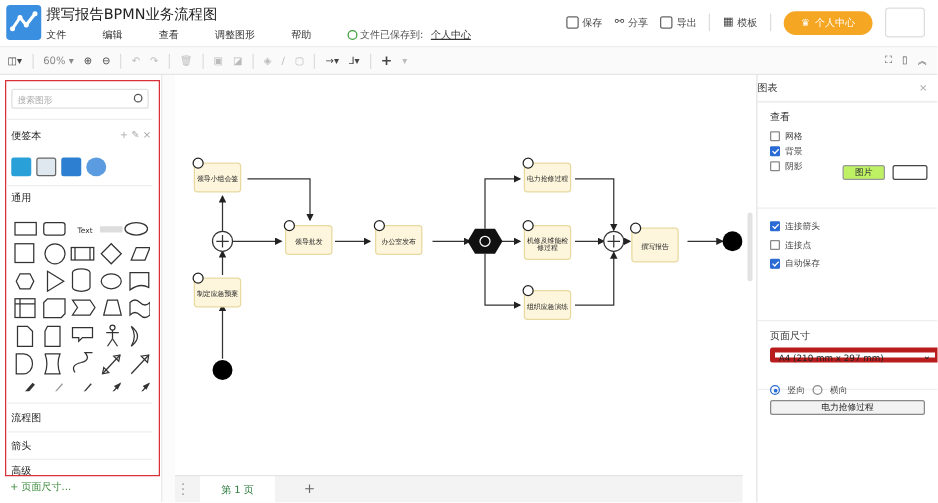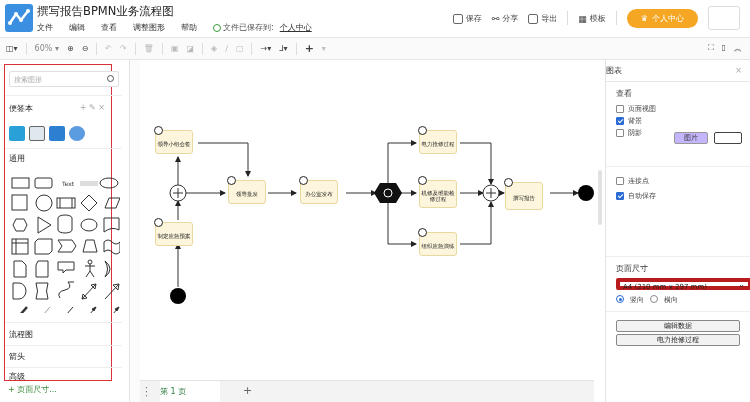--- a/index.html
+++ b/index.html
@@ -1,65 +1,65 @@
 <!DOCTYPE html>
 <html><head>
 <meta charset="utf-8">
 <style>
 *{box-sizing:border-box;margin:0;padding:0}
 body{width:750px;height:402px;overflow:hidden;background:#fff;font-family:"DejaVu Sans","Liberation Sans",sans-serif;font-size:8px;color:#333;position:relative}
 .topbar{position:absolute;left:0;top:0;width:750px;height:38px;background:#fff;border-bottom:1px solid #e8e8e8}
 .logo{position:absolute;left:5px;top:4px;width:28px;height:28px;background:#3b8fe0;border-radius:3px}
 .title{position:absolute;left:37px;top:4px;font-size:11.5px;color:#222}
-.menu{position:absolute;left:37px;top:22px;display:flex;gap:16px;font-size:8px;color:#333}
+.menu{position:absolute;left:37px;top:22px;display:flex;gap:29px;font-size:8px;color:#333}
 .saved{display:flex;align-items:center;gap:2px;color:#555}
 .saved .chk{width:8px;height:8px;border:1px solid #3a9d3a;border-radius:50%;display:inline-block;position:relative}
 .saved a{color:#333;text-decoration:underline;margin-left:4px}
 .topright{position:absolute;right:10px;top:6px;display:flex;align-items:center;gap:10px;font-size:8px}
-.tbtn{display:flex;align-items:flex-end;gap:3px;color:#444}
+.tbtn{display:flex;align-items:flex-start;gap:3px;color:#444}
 .tico{width:10px;height:10px;border:1px solid #666;border-radius:2px;display:inline-block}
 .sep{width:1px;height:14px;background:#ddd}
 .vip{background:#f5a623;color:#fff;border-radius:11px;padding:4px 14px;font-size:8px;display:flex;align-items:center;gap:4px}
 .avatarbox{width:32px;height:24px;border:1px solid #ddd;border-radius:3px;background:#fff}
 .toolbar{position:absolute;left:0;top:38px;width:750px;height:22px;background:#fafafa;border-bottom:1px solid #e5e5e5;display:flex;align-items:center;padding-left:6px;gap:8px;color:#888;font-size:8px}
 .toolbar .g{color:#bbb}
 .toolbar .d{color:#444}
 .tb-sep{width:1px;height:12px;background:#ddd}
 .tb-right{position:absolute;right:8px;top:5px;display:flex;gap:8px;color:#555}
 .leftpanel{position:absolute;left:0;top:60px;width:130px;height:342px;background:#fff;border-right:1px solid #e3e3e3}
-.redframe{position:absolute;left:4px;top:4px;width:108px;height:317px;border:1.5px solid #d9303a}
+.redframe{position:absolute;left:4px;top:4px;width:124px;height:317px;border:1.5px solid #d9303a}
 .search{position:absolute;left:4px;top:6px;width:110px;height:16px;border:1px solid #e0e0e0;border-radius:2px;background:#fff;font-size:7px;color:#aaa;padding:3px 4px}
 .search .mag{position:absolute;right:4px;top:3px;width:7px;height:7px;border:1.3px solid #555;border-radius:50%}
 .sect{position:absolute;left:4px;font-size:8px;color:#222}
 .sect-line{position:absolute;left:0;width:117px;height:1px;background:#eee}
 .fav-icons{position:absolute;left:4px;top:61px;display:flex;gap:4px}
 .fav-icons span{width:16px;height:15px;border-radius:2px;display:inline-block}
 .shapes{position:absolute;left:5px;top:112px;width:110px}
 .more{position:absolute;left:8px;top:324px;font-size:8px;color:#3a8a3a}
 .canvas{position:absolute;left:140px;top:60px;width:454px;height:320px;background:#fff}
 .splitter{position:absolute;left:130px;top:60px;width:10px;height:342px;background:#fbfbfb}
 .bottombar{position:absolute;left:140px;top:380px;width:454px;height:22px;background:#f3f3f3;border-top:1px solid #e3e3e3}
-.pagetab{position:absolute;left:20px;top:0;width:60px;height:22px;background:#fff;color:#2b7a3b;font-size:8px;line-height:22px}
+.pagetab{position:absolute;left:20px;top:0;width:60px;height:22px;background:#fff;color:#2b7a3b;font-size:8px;text-align:center;line-height:22px}
 .addpage{position:absolute;left:103px;top:3px;font-size:11px;color:#666}
 .dots{position:absolute;left:5px;top:5px;color:#666;font-size:9px;line-height:4px}
 .vscroll{position:absolute;left:598px;top:170px;width:4px;height:55px;background:#e2e2e2;border-radius:2px}
 .rightpanel{position:absolute;left:605px;top:60px;width:145px;height:342px;background:#fff;border-left:1px solid #e3e3e3}
 .rp-head{height:22px;border-bottom:1px solid #e8e8e8;text-align:left;line-height:22px;font-size:8px;color:#333;position:relative}
 .rp-head .x{position:absolute;right:8px;top:0;color:#aaa}
 .rp-sec{padding:6px 10px;border-bottom:1px solid #eee}
 .rp-title{font-size:8px;color:#333;margin-bottom:4px}
 .cb{display:flex;align-items:center;gap:4px;font-size:7px;color:#444;height:12px}
 .box{width:8px;height:8px;border:1px solid #888;border-radius:1px;background:#fff;display:inline-block}
 .box.on{background:#2a6bd4;border-color:#2a6bd4;position:relative}
 .box.on:after{content:"";position:absolute;left:2px;top:0px;width:2px;height:4px;border:solid #fff;border-width:0 1.2px 1.2px 0;transform:rotate(45deg)}
-.btn-img{position:absolute;left:68px;top:76px;width:34px;height:12px;border:1px solid #999;border-radius:2px;background:#c4b5fd;font-size:7px;text-align:center;line-height:10px}
+.btn-img{position:absolute;left:68px;top:76px;width:34px;height:12px;border:1px solid #999;border-radius:2px;background:#bef264;font-size:7px;text-align:center;line-height:10px}
 .btn-color{position:absolute;left:108px;top:76px;width:28px;height:12px;border:1.5px solid #444;border-radius:2px;background:#fff}
 .select{width:136px;height:12px;border:4px solid #b91c1c;border-radius:2px;font-size:7px;padding:1px 3px;position:relative;color:#222}
 .select:after{content:"⌄";position:absolute;right:3px;top:-2px;font-size:8px}
-.radio{display:flex;gap:6px;font-size:7px;color:#444;margin-top:5px}
+.radio{display:flex;gap:6px;align-items:center;font-size:7px;color:#444;margin-top:17px}
 .rdo{width:8px;height:8px;border:1px solid #888;border-radius:50%;display:inline-block;position:relative}
 .rdo.on{border-color:#2a6bd4}
 .rdo.on:after{content:"";position:absolute;left:1.5px;top:1.5px;width:3px;height:3px;border-radius:50%;background:#2a6bd4}
 .wbtn{width:124px;height:12px;border:1px solid #888;border-radius:2px;background:#f2f2f2;font-size:7px;text-align:center;line-height:10px;margin-bottom:2px;color:#222}
 .task{position:absolute;width:38px;height:24px;background:#fdf6dc;border:1px solid #e8d9a0;border-radius:3px;font-size:5.5px;color:#222;display:flex;align-items:center;justify-content:center;text-align:center;line-height:6px;padding-top:4px}
 .task .user{position:absolute;left:-2px;top:-5px;width:9px;height:9px;border:1px solid #222;border-radius:50%;background:#fff}
 </style>
 </head>
 <body>
 
@@ -308,50 +308,53 @@
 
 <div class="rightpanel">
   <div class="rp-head">
     <span>图表</span>
     <span class="x">×</span>
   </div>
   <div class="rp-sec" style="position:relative;height:85px">
     <div class="rp-title">查看</div>
     <div class="cb">
         <span class="box"></span>
-        <span>页面视图</span>
+        <span>网格</span>
       </div>
     <div class="cb">
         <span class="box on"></span>
         <span>背景</span>
       </div>
     <div class="cb">
         <span class="box"></span>
         <span>阴影</span>
       </div>
     <div class="btn-img" style="top:50px">图片</div>
     <div class="btn-color" style="top:50px"></div>
   </div>
   <div class="rp-sec" style="height:90px">
+    <div class="cb" style="height:15px">
+        <span class="box on"></span>
+        <span>连接箭头</span>
+      </div>
     <div class="cb" style="height:15px">
         <span class="box"></span>
         <span>连接点</span>
       </div>
     <div class="cb" style="height:15px">
         <span class="box on"></span>
         <span>自动保存</span>
       </div>
   </div>
   <div class="rp-sec" style="height:55px">
     <div class="rp-title">页面尺寸</div>
     <div class="select">A4 (210 mm x 297 mm)</div>
     <div class="radio">
       <span class="rdo on"></span>
         <span>竖向</span>
       <span class="rdo"></span>
         <span>横向</span>
     </div>
   </div>
   <div class="rp-sec" style="border-bottom:none;padding-top:8px">
-    <div class="wbtn">编辑数据</div>
     <div class="wbtn">电力抢修过程</div>
   </div>
 </div>
 
 </body></html>

